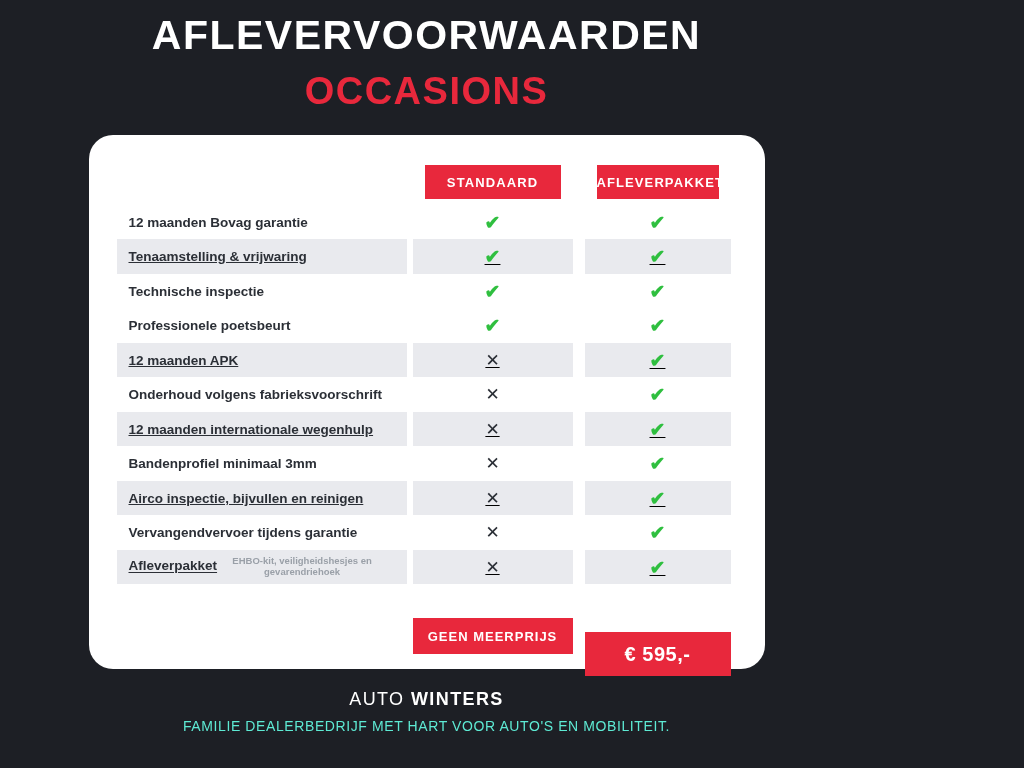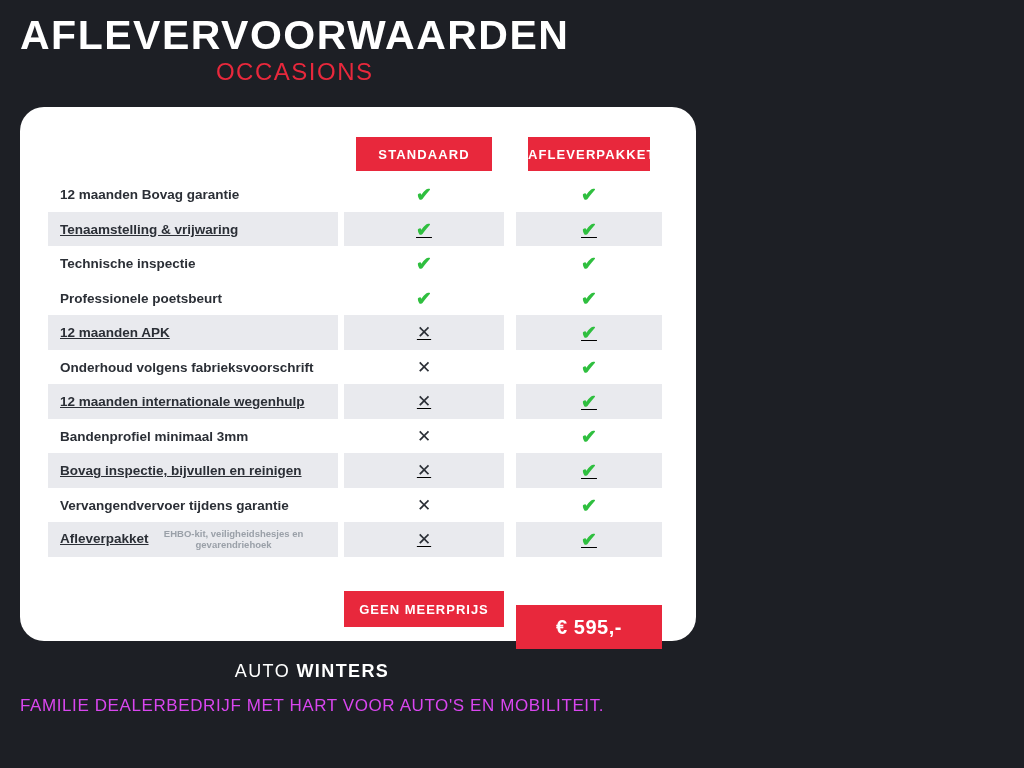--- a/index.html
+++ b/index.html
@@ -13,43 +13,42 @@
     font-family: "Liberation Sans", sans-serif;
     overflow: hidden;
   }
   .page {
     position: relative;
     width: 853px;
     height: 768px;
     background: #1d1f25;
     display: flex;
     flex-direction: column;
-    align-items: flex-start;
-    padding-left: 20px;
+    align-items: center;
   }
 
   
   .header {
     margin-top: 14px;
     text-align: center;
   }
   .header .line1 {
     font-size: 41px;
     font-weight: bold;
     letter-spacing: 1.5px;
     color: #ffffff;
     line-height: 1.05;
   }
   .header .line2 {
-    font-size: 24px;
-    font-weight: normal;
+    font-size: 38px;
+    font-weight: bold;
     letter-spacing: 1.5px;
     color: #e8283c;
     line-height: 1.1;
-    margin-top: 2px;
+    margin-top: 14px;
   }
 
   
   .card {
     position: relative;
     margin-top: 22px;
     width: 676px;
     height: 534px;
     background: #ffffff;
     border-radius: 24px;
@@ -161,23 +160,23 @@
     text-align: center;
   }
   .footer .brand {
     color: #ffffff;
     font-size: 18px;
     letter-spacing: 1.4px;
   }
   .footer .brand .light { font-weight: normal; }
   .footer .brand .bold { font-weight: bold; }
   .footer .tagline {
-    margin-top: 14px;
-    color: #d946ef;
-    font-size: 17px;
+    margin-top: 8px;
+    color: #5eead4;
+    font-size: 14px;
     letter-spacing: 0.6px;
   }
 </style>
 </head>
 <body>
 
 <div class="page">
 
   <div class="header">
     <div class="line1">AFLEVERVOORWAARDEN</div>
@@ -299,21 +298,21 @@
                 <span class="cross">✕</span>
               </div>
             </td>
             <td class="m-cell">
               <div class="m-inner">
                 <span class="check">✔</span>
               </div>
             </td>
           </tr>
           <tr class="shade">
-            <td class="f-cell"><span>Bovag inspectie, bijvullen en reinigen</span></td>
+            <td class="f-cell"><span>Airco inspectie, bijvullen en reinigen</span></td>
             <td class="m-cell">
               <div class="m-inner">
                 <span class="cross">✕</span>
               </div>
             </td>
             <td class="m-cell">
               <div class="m-inner">
                 <span class="check">✔</span>
               </div>
             </td>

